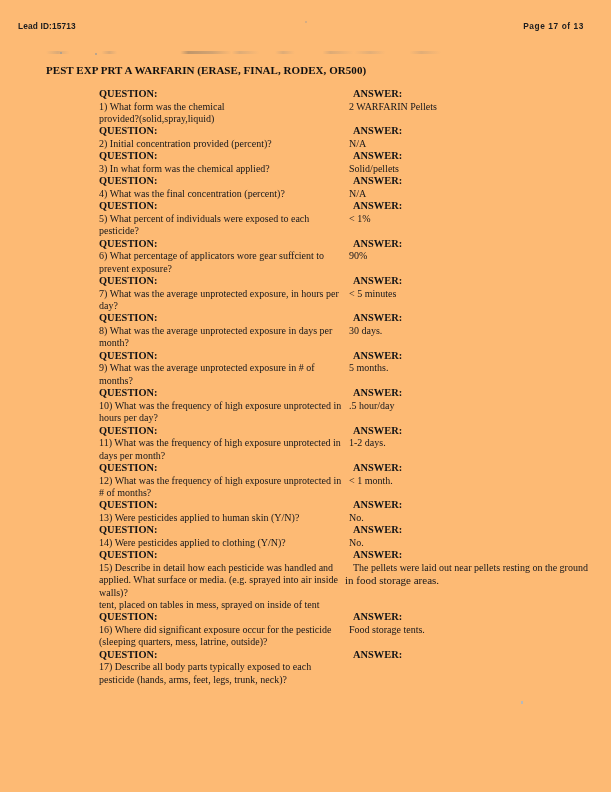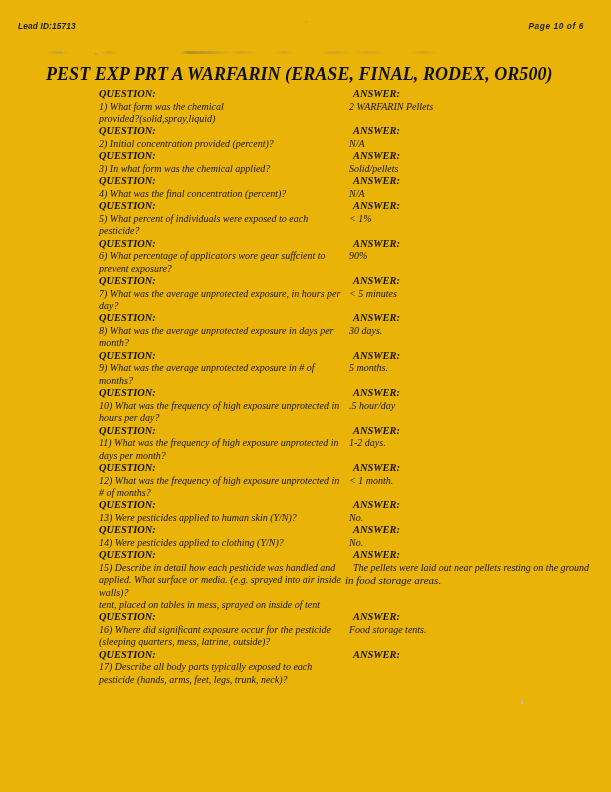--- a/index.html
+++ b/index.html
@@ -11,22 +11,21 @@
     width: 611px;
     height: 792px;
     position: relative;
     font-family: "Liberation Serif", "DejaVu Serif", serif;
     color: #17181a;
     overflow: hidden;
   }
   .page {
     position: absolute;
     inset: 0;
-    background: #eab308;
-    font-style: italic;
+    background: #fdba74;
   }
 
   
   .page-header {
     position: absolute;
     top: 21px;
     left: 0;
     right: 0;
     height: 16px;
     font-family: "Liberation Sans", "DejaVu Sans", sans-serif;
@@ -79,21 +78,21 @@
     opacity: .65;
   }
 
   
   .doc-title {
     position: absolute;
     left: 46px;
     top: 64px;
     font-family: "Liberation Serif", "DejaVu Serif", serif;
     font-weight: 700;
-    font-size: 18px;
+    font-size: 11px;
     letter-spacing: 0.05px;
     white-space: nowrap;
     color: #0f1012;
   }
 
   
   .qa-body {
     position: absolute;
     left: 58px;
     top: 88px;
@@ -160,21 +159,21 @@
     background: #b9b9b9;
   }
 </style>
 </head>
 <body>
 
 <div class="page">
 
   <div class="page-header">
     <span class="lead-id">Lead ID:15713</span>
-    <span class="page-num">Page  10 of  6</span>
+    <span class="page-num">Page  17 of  13</span>
   </div>
 
   <div class="scan-speckle"></div>
   <div class="scan-dot" style="left:60px; top:52px;"></div>
   <div class="scan-dot" style="left:95px; top:53px;"></div>
   <div class="scan-dot" style="left:305px; top:21px; opacity:.4;"></div>
 
   <div class="doc-title">PEST EXP PRT A WARFARIN (ERASE, FINAL, RODEX, OR500)</div>
 
   <div class="qa-body">

